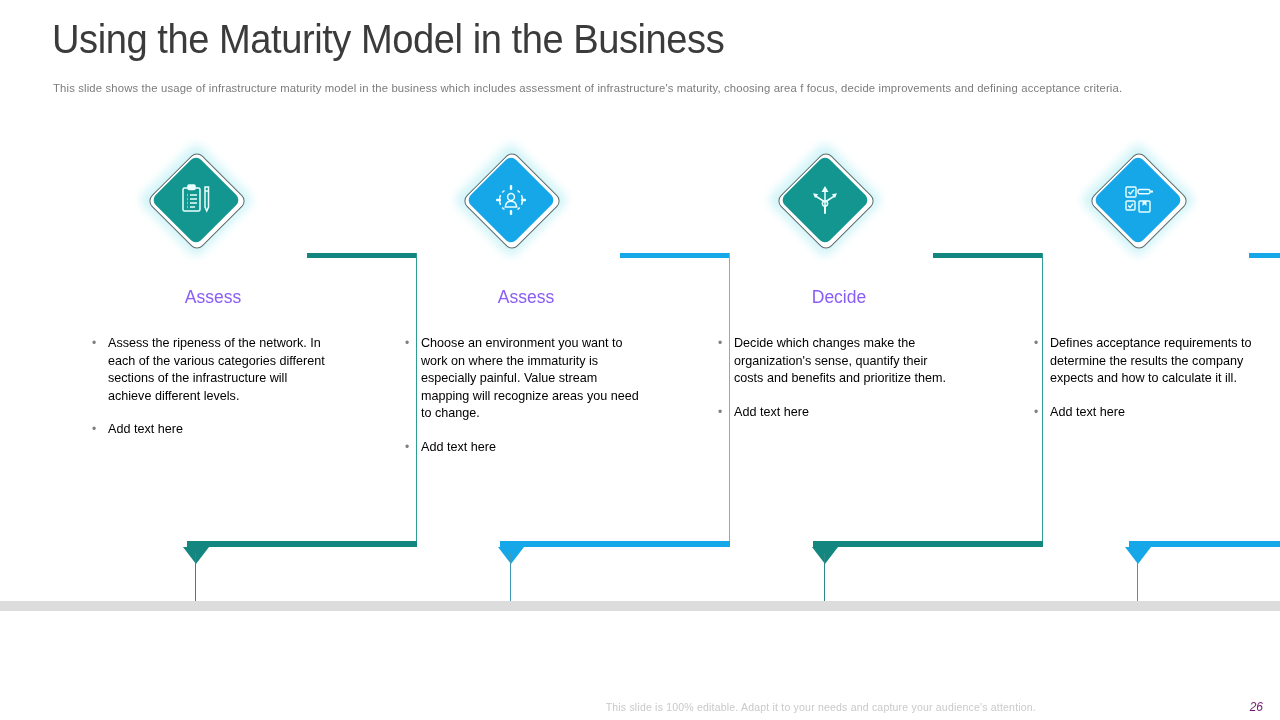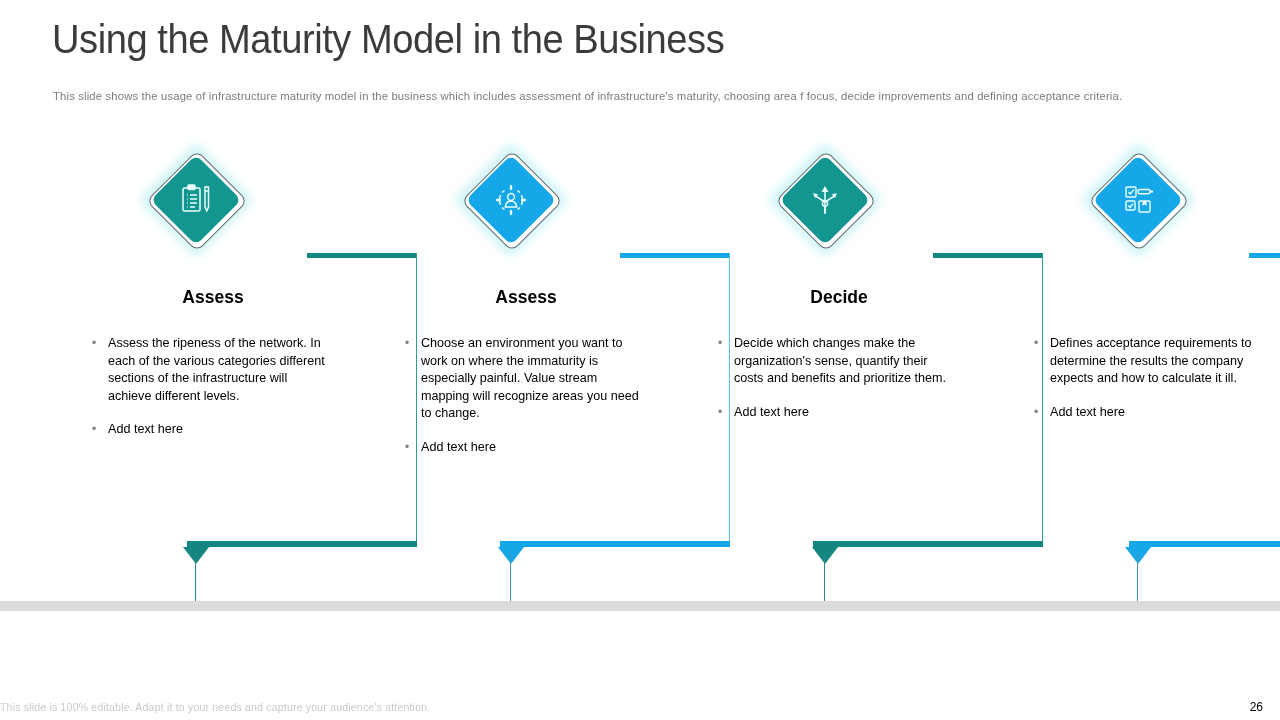--- a/index.html
+++ b/index.html
@@ -26,21 +26,21 @@
     letter-spacing: -0.5px;
     font-stretch: condensed;
     font-family: "Liberation Sans Narrow", "Liberation Sans", sans-serif;
     transform: scaleX(0.93);
     transform-origin: left center;
     white-space: nowrap;
   }
   .slide-subtitle {
     position: absolute;
     left: 53px;
-    top: 88px;
+    top: 80px;
     width: 1110px;
     font-size: 11.3px;
     line-height: 16px;
     color: #7b7b7b;
     text-align: justify;
     letter-spacing: 0.15px;
   }
 
   
   .columns {
@@ -148,22 +148,22 @@
   .blue-rule { background: #59bde8; }
 
   
   .card-head {
     position: absolute;
     left: -84px;
     top: 33px;
     width: 250px;
     text-align: center;
     font-size: 17.5px;
-    font-weight: bold;
-    color: #000000;
+    font-weight: normal;
+    color: #8b5cf6;
     line-height: 23px;
   }
   .card-body {
     position: absolute;
     left: -80px;
     top: 82px;
     width: 235px;
   }
   .bullet-row {
     display: flex;
@@ -230,31 +230,32 @@
     height: 10px;
     background: #dcdcdc;
   }
 
   
   .footer-note {
     position: absolute;
     left: 0;
     top: 701px;
     width: 1036px;
-    text-align: left;
+    text-align: right;
     font-size: 10.5px;
     color: #c9c9c9;
     letter-spacing: 0.2px;
   }
   .page-number {
     position: absolute;
     right: 17px;
     top: 700px;
     font-size: 12px;
-    color: #000000;
+    color: #701a75;
+    font-style: italic;
   }
 </style>
 </head>
 <body>
 
 <div>
 
   <div class="slide-title">Using the Maturity Model in the Business</div>
   <div class="slide-subtitle">This slide shows the usage of infrastructure  maturity model in the business which includes assessment of infrastructure's maturity, choosing area f focus, decide improvements  and defining acceptance criteria.</div>
 

